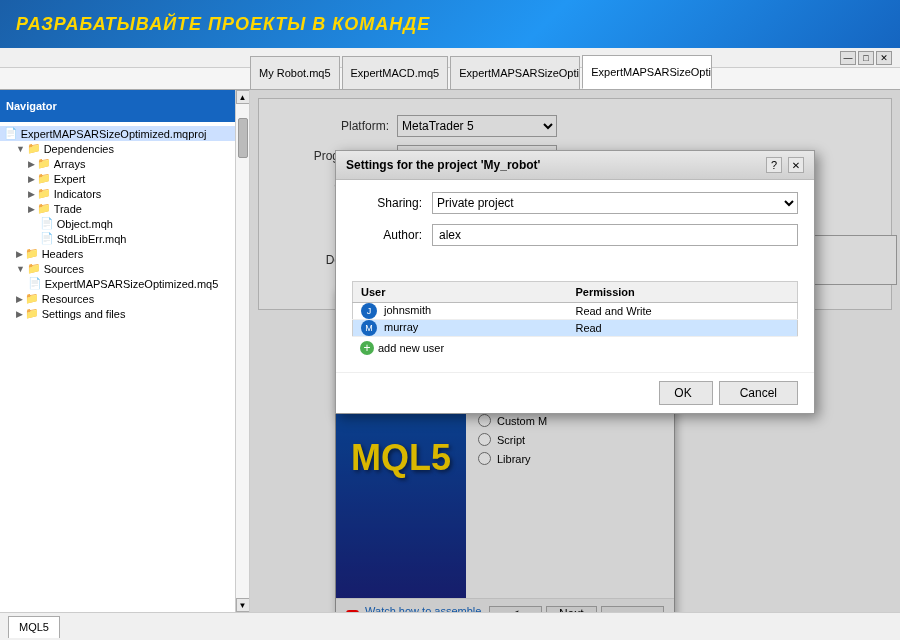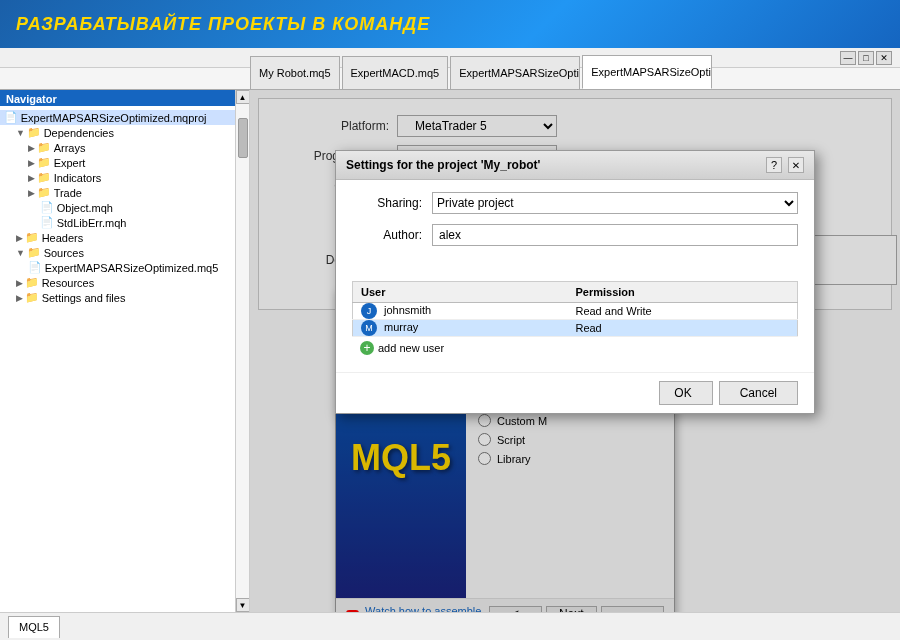--- a/index.html
+++ b/index.html
@@ -84,22 +84,22 @@
       border-right: 1px solid #ccc;
       overflow: hidden;
       position: relative;
     }
     .navigator-header {
       background: #1565C0;
       color: white;
       font-size: 11px;
       font-weight: bold;
       padding: 3px 6px;
-      height: 16px;
-      display: flex; justify-content: space-between;
+      height: 32px;
+      display: flex; align-items: center; justify-content: space-between;
     }
     .nav-arrow {
       font-size: 10px; cursor: pointer; color: white;
     }
     .tree {
       padding: 4px 0;
       font-size: 11px;
       overflow-y: auto;
       height: 100%;
     }
@@ -139,21 +139,21 @@
     .form-label {
       width: 110px;
       text-align: right;
       margin-right: 8px;
       font-size: 12px;
       color: #333;
     }
     .form-control {
       height: 22px;
       border: 1px solid #aaa;
-      padding: 0 13px;
+      padding: 0 0;
       font-size: 12px;
       background: white;
     }
     .form-select {
       width: 160px;
     }
     .form-input-long {
       width: 280px;
     }
     .form-textarea {

